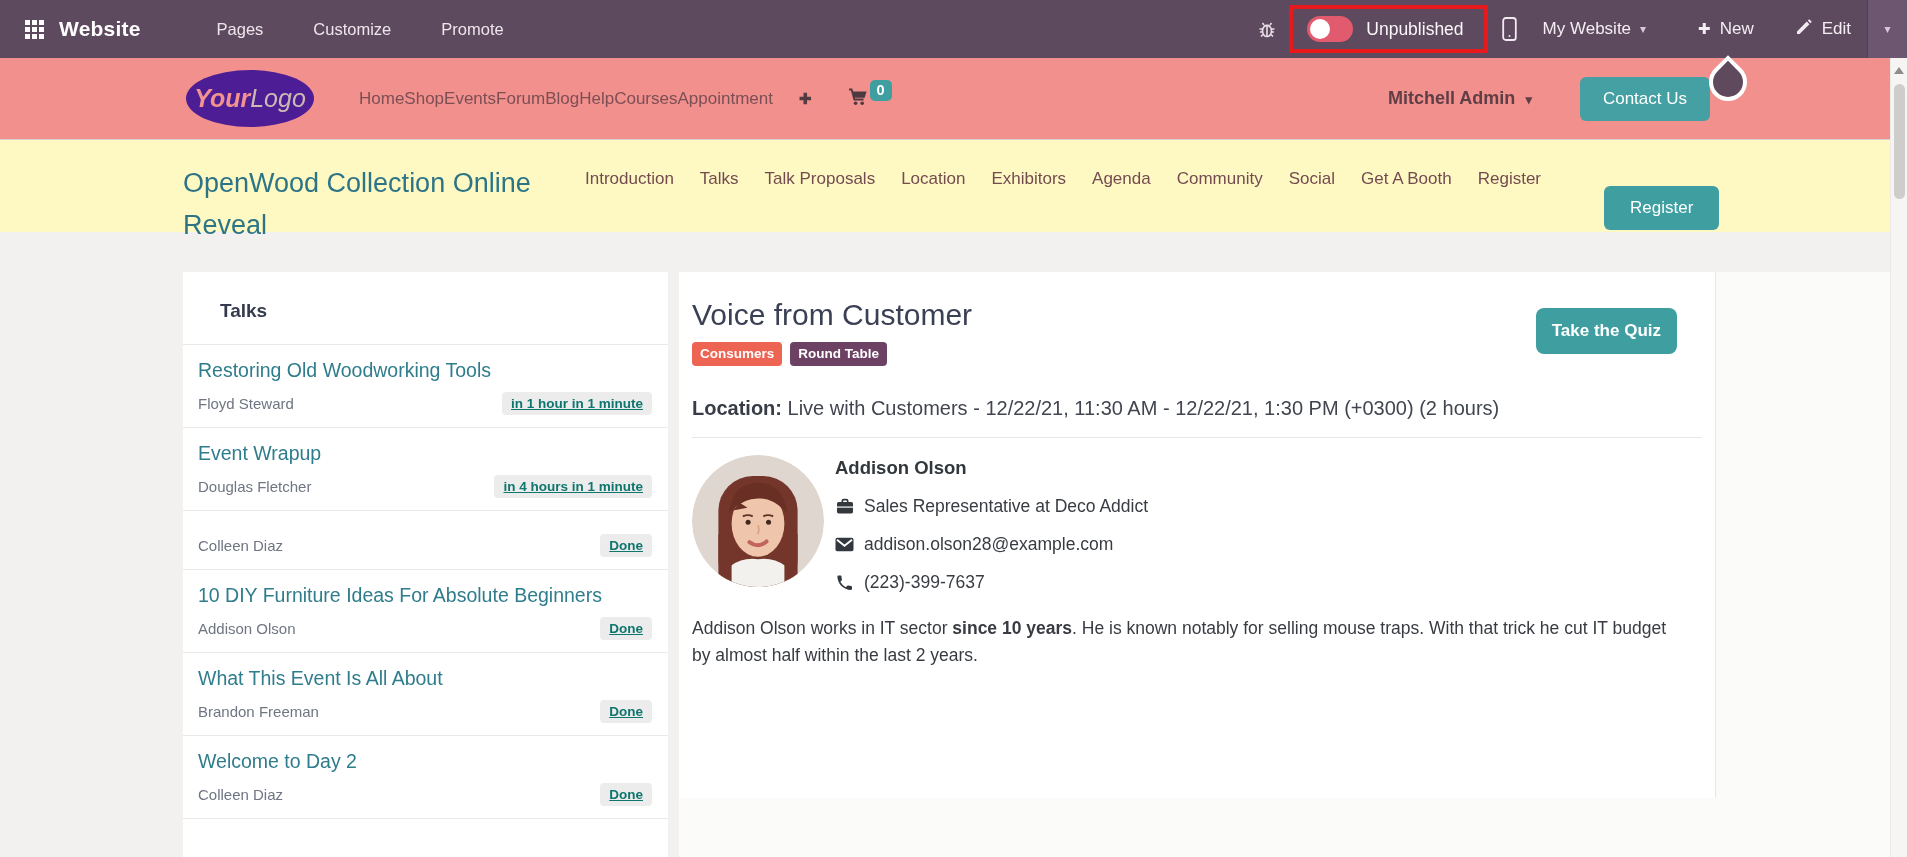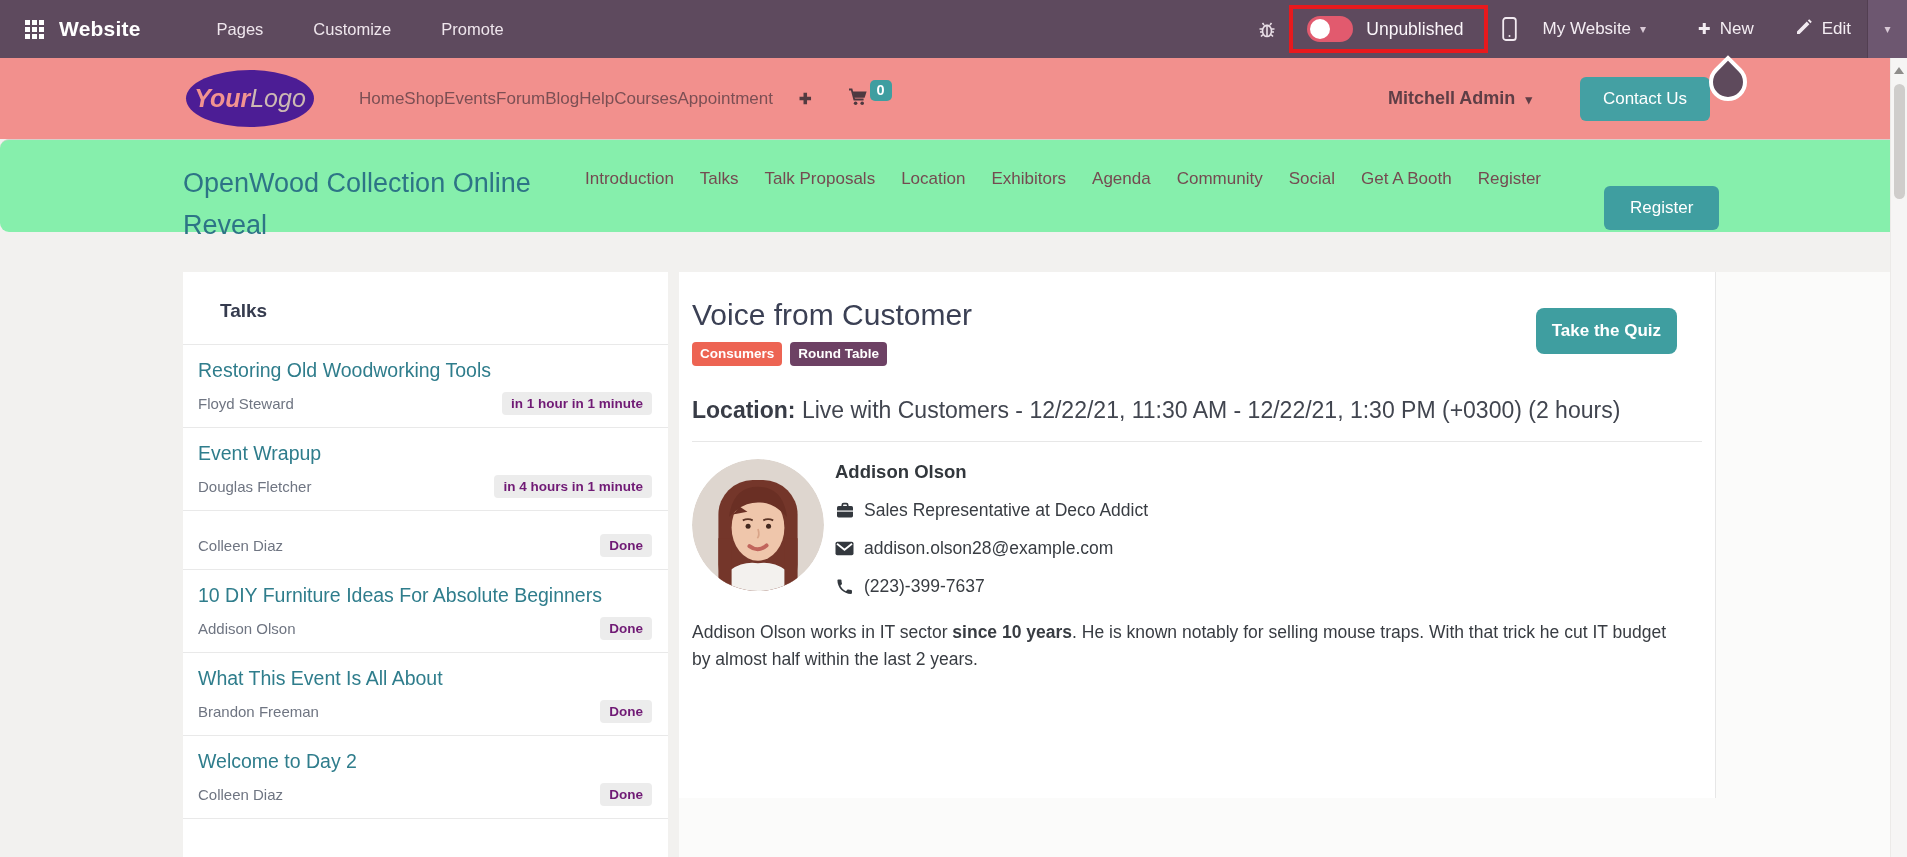--- a/index.html
+++ b/index.html
@@ -67,21 +67,21 @@
   }
   .drop-shape {
     position:absolute; left:1709px; top:63px; width:38px; height:38px;
     background:#5e4a5c; border:4px solid #fff;
     border-radius:0 50% 50% 50%; transform:rotate(45deg); z-index:40;
   }
 
   
   .event-header {
     position:absolute; top:139px; left:0; width:1907px; height:93px;
-    background:#86efac; border-top:1px solid #d8d0cc;border-radius:9px;
+    background:#fef9c3; border-top:1px solid #d8d0cc;
   }
   .event-title {
     position:absolute; left:183px; top:22px; width:360px;
     font-size:27px; line-height:42px; color:#2d7486; cursor:pointer;
   }
   .event-menu {
     position:absolute; left:585px; top:29px; width:1010px;
     display:flex; flex-wrap:wrap; column-gap:26px; row-gap:31px;
     font-size:17px; color:#744b51;
   }
@@ -97,34 +97,34 @@
   .sidebar { position:absolute; left:183px; top:0; width:485px; height:585px; background:#fff; }
   .sb-heading {
     padding:28px 16px 22px 37px; font-size:19px; font-weight:700; color:#353b4e;
     border-bottom:1px solid #e9e9e9;
   }
   .talk-item { padding:13px 16px 12px 15px; border-bottom:1px solid #e9e9e9; cursor:pointer; }
   .talk-title { font-size:19.5px; color:#2f7d8c; line-height:24px; white-space:nowrap; }
   .talk-meta { display:flex; justify-content:space-between; align-items:center; margin-top:9px; min-height:24px; }
   .talk-speaker { font-size:15px; color:#6f7582; }
   .talk-status {
-    font-size:13.5px; font-weight:700; color:#701a75; background:#ececec;
-    border-radius:4px; padding:4px 9px; white-space:nowrap;
+    font-size:13.5px; font-weight:700; color:#0f766e; background:#ececec;
+    border-radius:4px; padding:4px 9px; white-space:nowrap;text-decoration:underline;
   }
 
   .main { position:absolute; left:679px; top:0; width:1211px; height:585px; background:#fbfbfa; }
   .main-inner { position:relative; width:1037px; height:526px; background:#fff; border-right:1px solid #e7e7e7; }
   .detail-title { padding:26px 0 0 13px; font-size:30px; font-weight:500; color:#3b4054; }
   .tags { margin:10px 0 0 13px; display:flex; gap:8px; }
   .tag { color:#fff; font-weight:700; font-size:13.5px; padding:4px 8px 5px; border-radius:4px; }
   .quiz-btn {
     position:absolute; top:36px; right:38px; background:#3f9ea0; color:#fff;
     font-size:17px; font-weight:700; padding:13px 16px; border-radius:8px; cursor:pointer;
   }
-  .location { margin:31px 0 0 13px; font-size:23px; color:#41454f; }
+  .location { margin:31px 0 0 13px; font-size:20px; color:#41454f; }
   .location b { color:#383c46; }
   .detail-hr { margin:17px 13px 0 13px; border-top:1px solid #e7e7e7; }
   .speaker { display:flex; padding:17px 0 0 13px; }
   .speaker-photo { width:132px; height:132px; border-radius:50%; overflow:hidden; flex:0 0 auto; }
   .speaker-info { margin-left:11px; padding-top:2px; }
   .speaker-name { font-size:18.5px; font-weight:700; color:#32373c; }
   .speaker-row { display:flex; align-items:center; gap:10px; margin-top:17px; font-size:17.5px; color:#383c42; }
   .speaker-row .ico { display:flex; width:19px; justify-content:center; }
   .bio { margin:22px 0 0 13px; width:988px; font-size:17.5px; line-height:27px; color:#383c42; }
 

